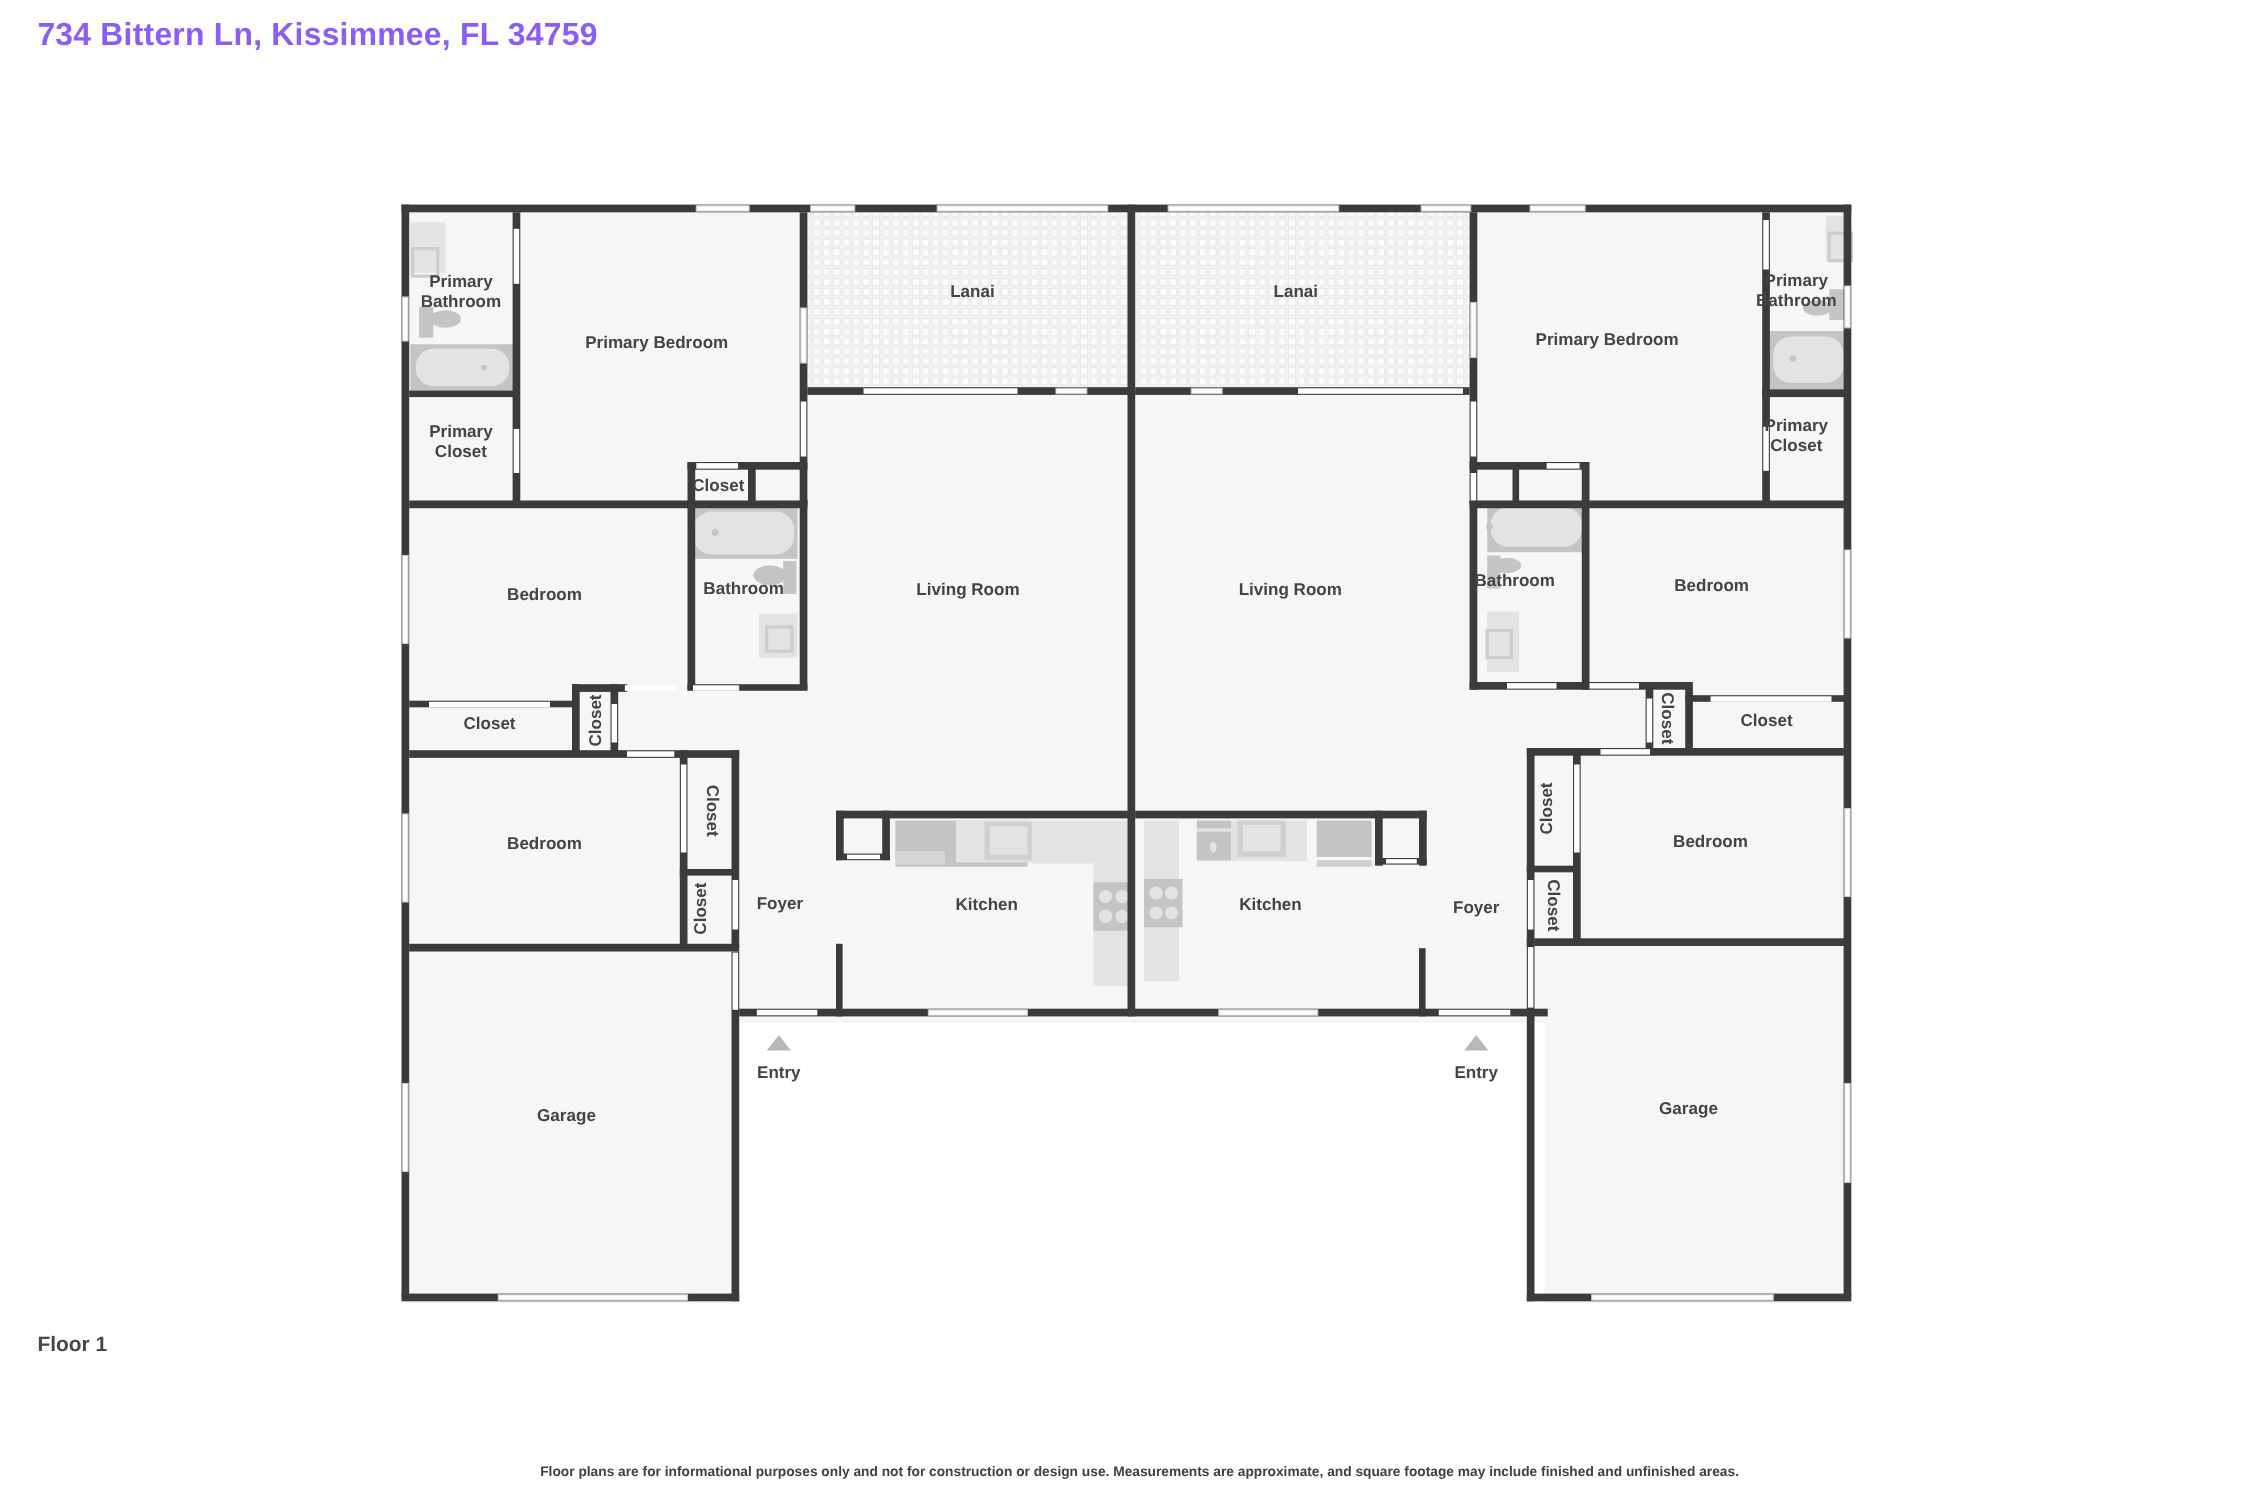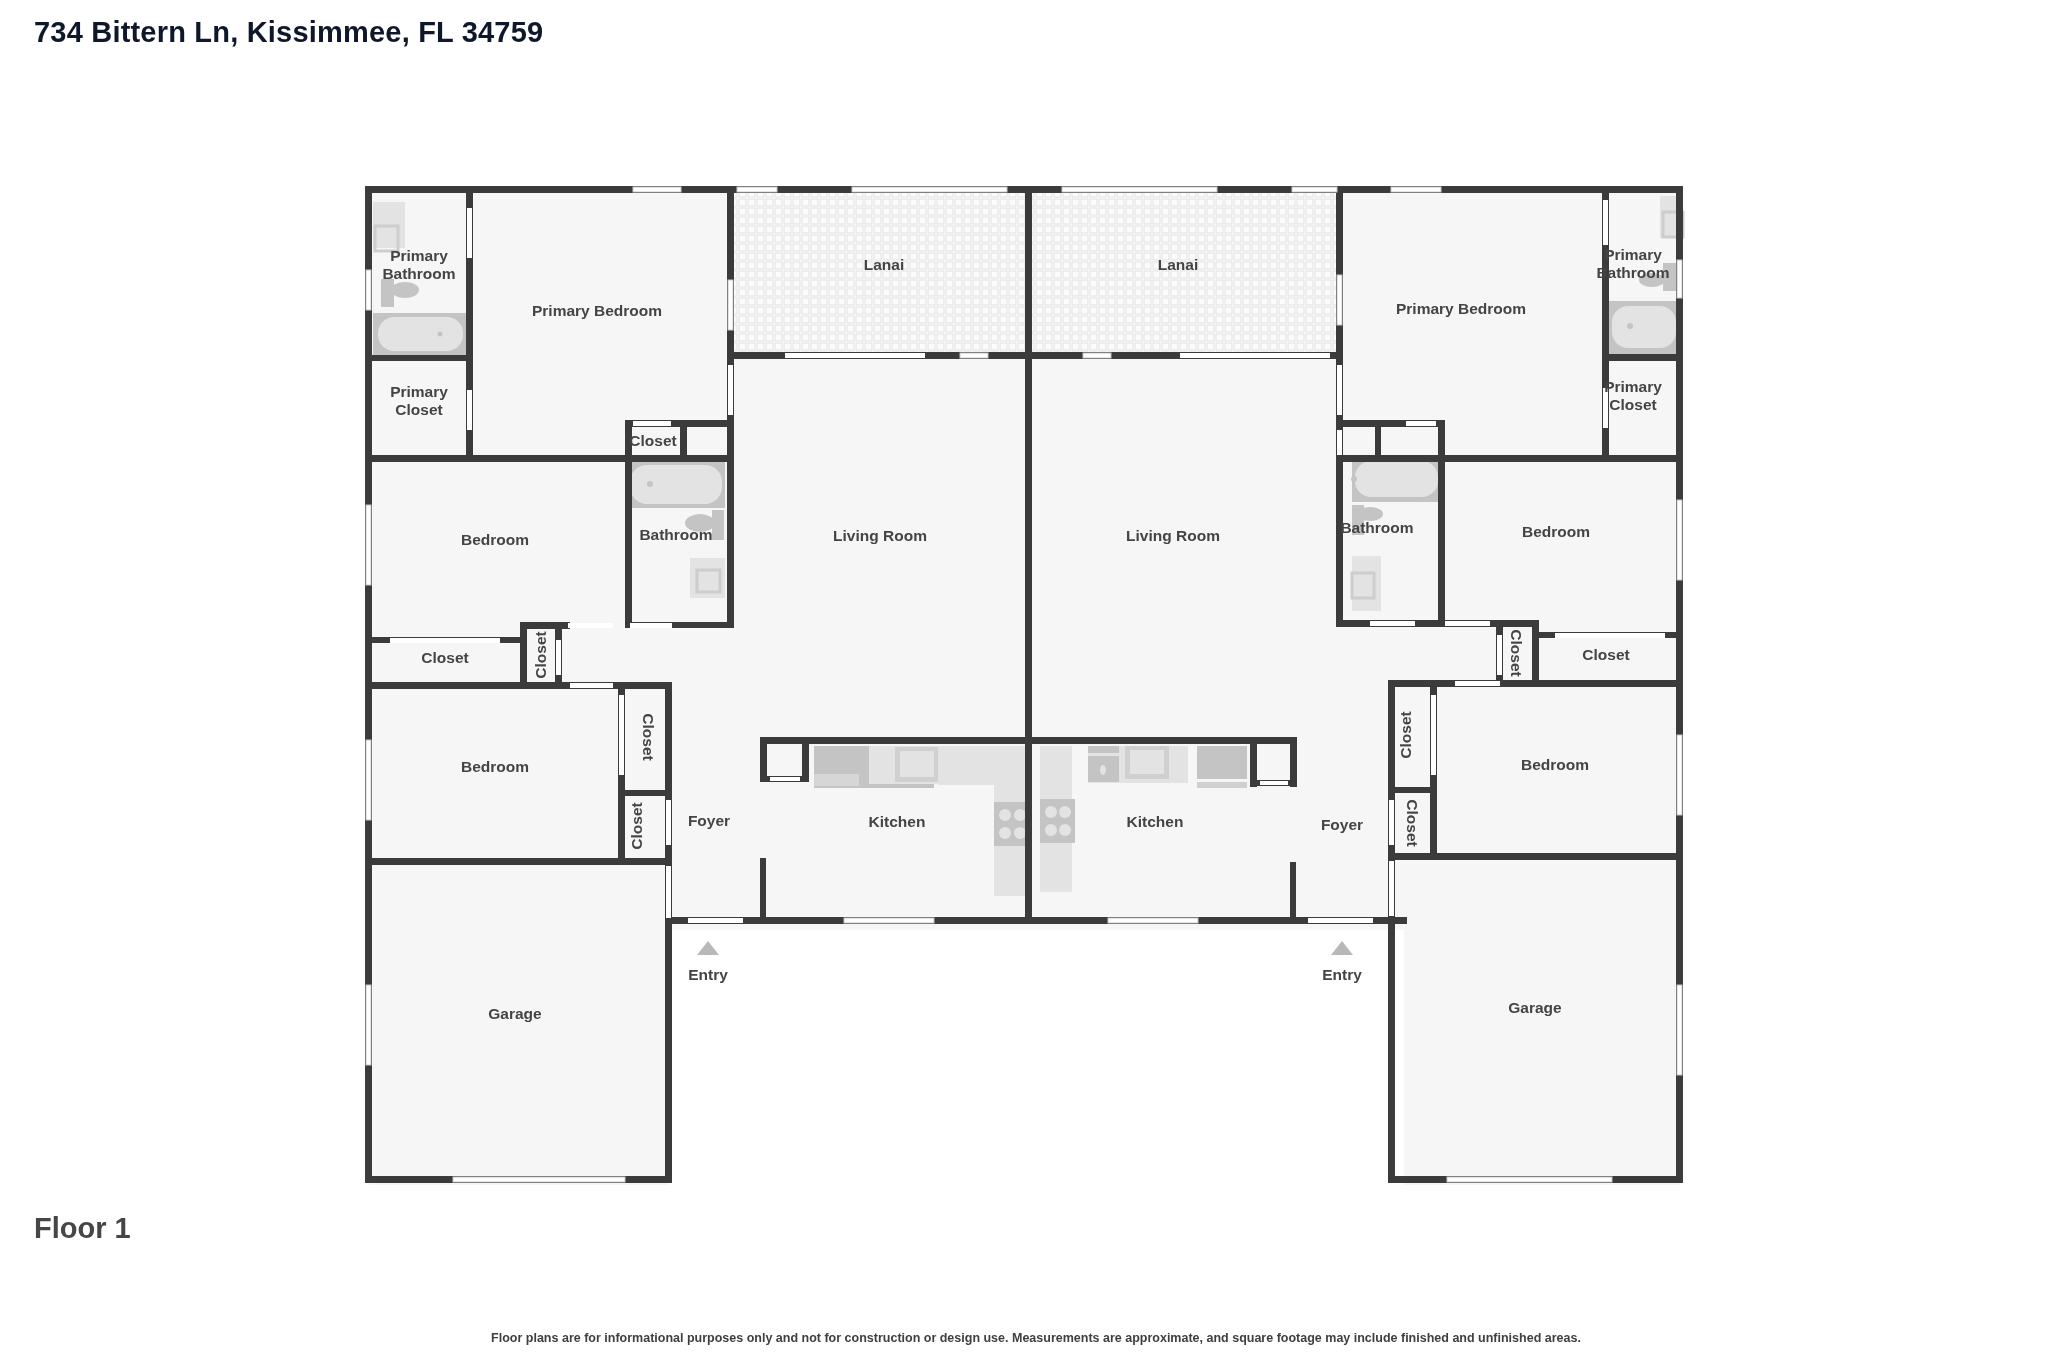--- a/index.html
+++ b/index.html
@@ -1,19 +1,19 @@
 <!DOCTYPE html>
 <html><head>
 <meta charset="utf-8">
 <style>
   html, body { margin:0; padding:0; background:#ffffff; }
   body { width:2048px; height:1365px; position:relative; overflow:hidden;
          font-family:"Liberation Sans", "DejaVu Sans", sans-serif; color:#3f3f3f; }
-  .title { position:absolute; left:34px; top:16px; font-size:29px; font-weight:700; color:#0f172a; letter-spacing:0.2px; }
-  .floor-label { position:absolute; left:34px; top:1212px; font-size:29px; font-weight:700; color:#464646; }
+  .title { position:absolute; left:34px; top:16px; font-size:29px; font-weight:700; color:#8b5cf6; letter-spacing:0.2px; }
+  .floor-label { position:absolute; left:34px; top:1212px; font-size:19px; font-weight:700; color:#464646; }
   .disclaimer { position:absolute; left:0; width:2072px; text-align:center; top:1331px; font-size:12.5px; font-weight:700; color:#3f3f3f; }
   svg.plan { position:absolute; left:0; top:0; }
   .room-label { font-family:"Liberation Sans", "DejaVu Sans", sans-serif; font-weight:700; font-size:15.5px; fill:#444444; }
   .entry-label { font-family:"Liberation Sans", "DejaVu Sans", sans-serif; font-weight:700; font-size:15.5px; fill:#444444; }
 </style>
 </head>
 <body>
 
 <div class="title">734 Bittern Ln, Kissimmee, FL 34759</div>
 

